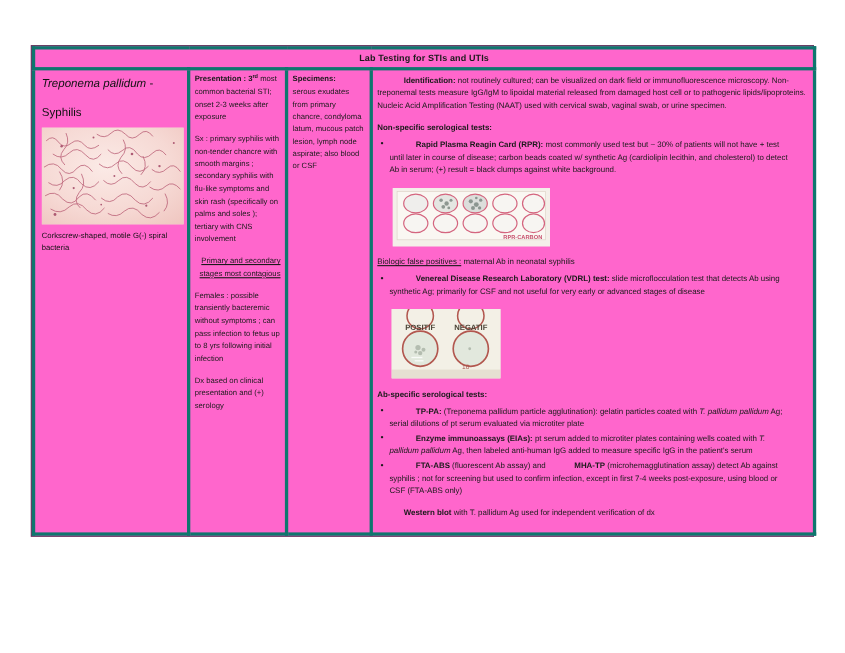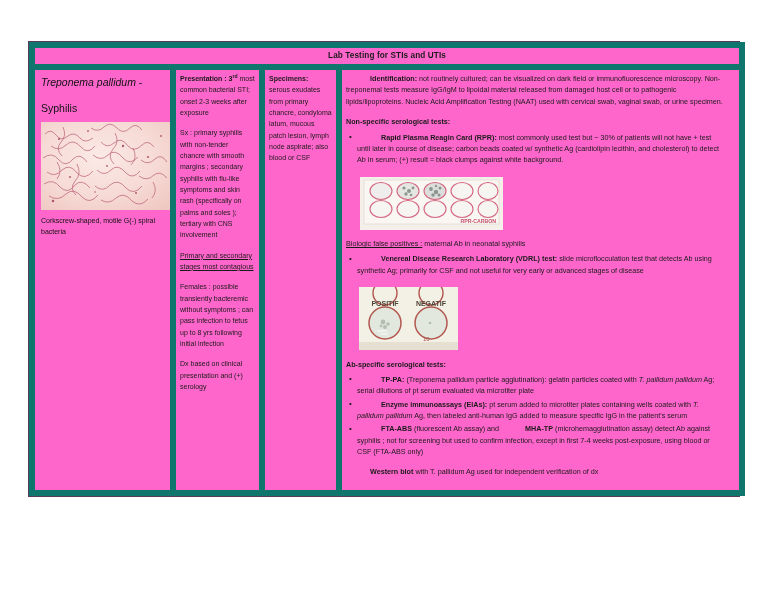--- a/index.html
+++ b/index.html
@@ -21,21 +21,21 @@
     width: 712px;
     border: 1px solid #5a3a5a;
     background: #ff66cc;
   }
   table.lab {
     border-collapse: collapse;
     width: 100%;
     table-layout: fixed;
   }
   table.lab td {
-    border: 6px solid #0f766e;
+    border: 3px solid #0f766e;
     vertical-align: top;
     padding: 3px 4px 4px 4px;
     background: #ff66cc;
     color: #1a1a1a;
   }
   td.title-cell {
     background: #ffffff;
     text-align: center;
     font-size: 8.2px;
     font-weight: bold;
@@ -78,21 +78,21 @@
     margin: 2px 2px 0 2px;
     color: #111;
   }
   .col2, .col3 {
     font-size: 7px;
     line-height: 1.62;
   }
   .col2 p, .col3 p { margin: 0 0 9px 0; }
   .col2 p:last-child, .col3 p:last-child { margin-bottom: 0; }
   .col2 b, .col3 b { font-weight: bold; }
-  .u { text-decoration: underline; }
+  .u { text-decoration: underline; text-align: right; }
 
   .col4 {
     font-size: 7.2px;
     line-height: 1.58;
     padding-left: 2px;
   }
   .col4 p { margin: 0 0 9px 0; }
   .col4 p.tight { margin-bottom: 4px; }
   .col4 b { font-weight: bold; padding-left: 24px; }
   .col4 i { font-style: italic; }

